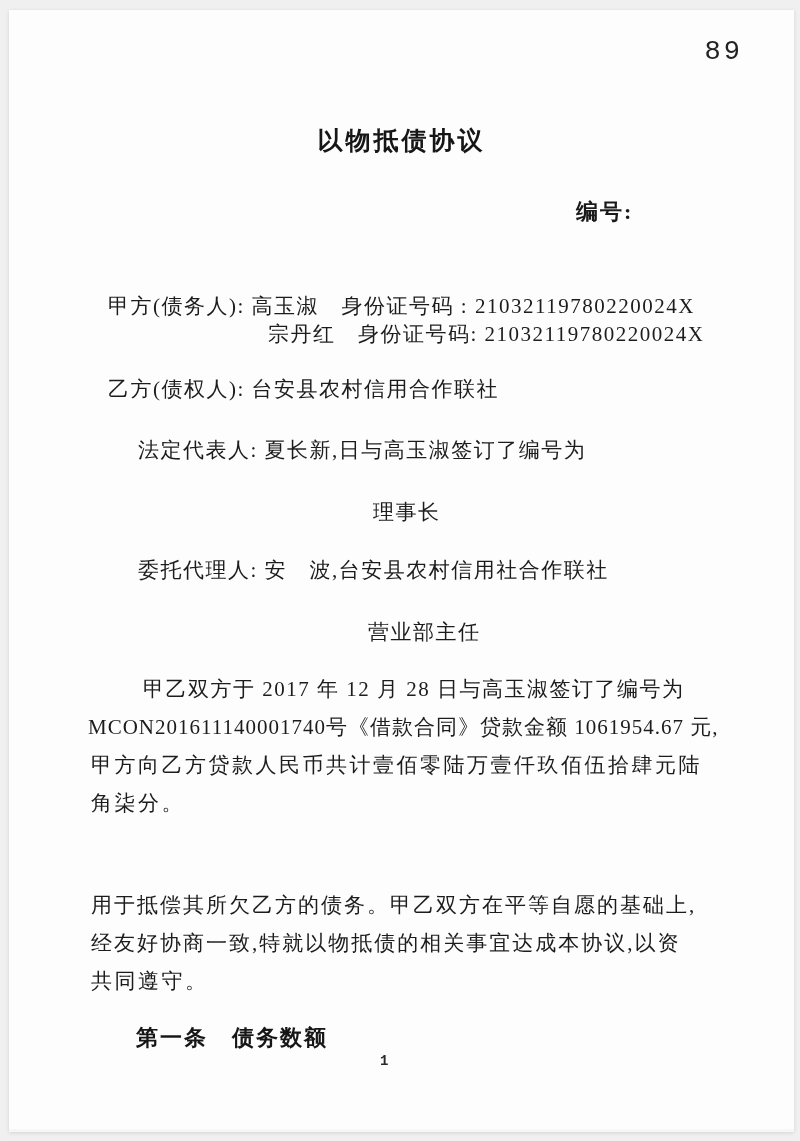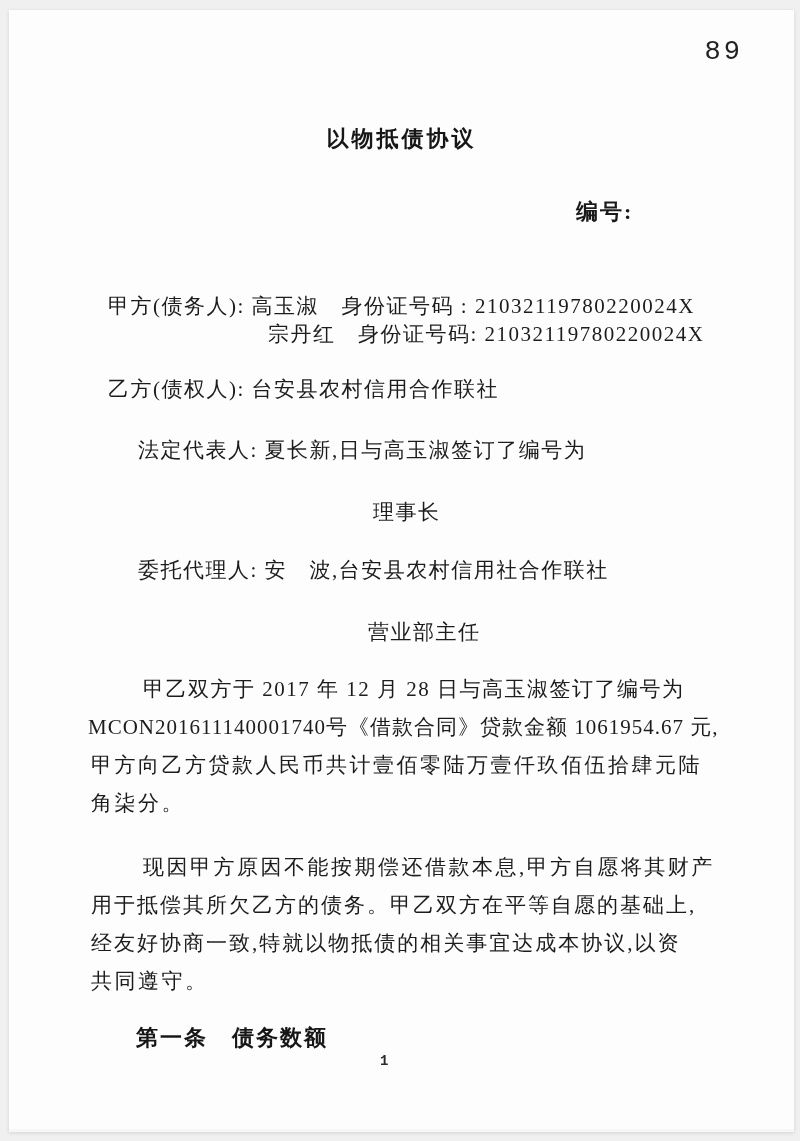--- a/index.html
+++ b/index.html
@@ -41,21 +41,21 @@
     letter-spacing: 3px;
     color: #222;
     font-family: "Liberation Mono", "DejaVu Sans Mono", monospace;
   }
   .doc-title {
     position: absolute;
     top: 113px;
     left: 0;
     width: 100%;
     text-align: center;
-    font-size: 22px;
+    font-size: 25px;
     font-weight: bold;
     letter-spacing: 3px;
     color: #161616;
   }
   .num-label {
     position: absolute;
     left: 566px;
     top: 186px;
     font-size: 22px;
     font-weight: bold;
@@ -105,21 +105,20 @@
 
     <div class="txt" style="left:128px; top:545px;">委托代理人: 安　波,台安县农村信用社合作联社</div>
 
     <div class="txt" style="left:358px; top:607px;">营业部主任</div>
 
     <div class="txt" style="left:133px; top:664px;">甲乙双方于 2017 年 12 月 28 日与高玉淑签订了编号为</div>
     <div class="txt" style="left:78px; top:702px; letter-spacing:1px;">MCON201611140001740号《借款合同》贷款金额 1061954.67 元,</div>
     <div class="txt" style="left:81px; top:740px; letter-spacing:2.5px;">甲方向乙方贷款人民币共计壹佰零陆万壹仟玖佰伍拾肆元陆</div>
     <div class="txt" style="left:81px; top:778px; letter-spacing:2.5px;">角柒分。</div>
 
-    <div class="txt" style="left:133px; top:842px; letter-spacing:2.5px;">现因甲方原因不能按期偿还借款本息,甲方自愿将其财产</div>
     <div class="txt" style="left:81px; top:880px; letter-spacing:2px;">用于抵偿其所欠乙方的债务。甲乙双方在平等自愿的基础上,</div>
     <div class="txt" style="left:81px; top:918px; letter-spacing:2px;text-align:center;">经友好协商一致,特就以物抵债的相关事宜达成本协议,以资</div>
     <div class="txt" style="left:81px; top:956px; letter-spacing:2.5px;">共同遵守。</div>
 
     <div class="section-heading">第一条　债务数额</div>
 
     <div class="footer-num">1</div>
 
   </div>
 </div>

